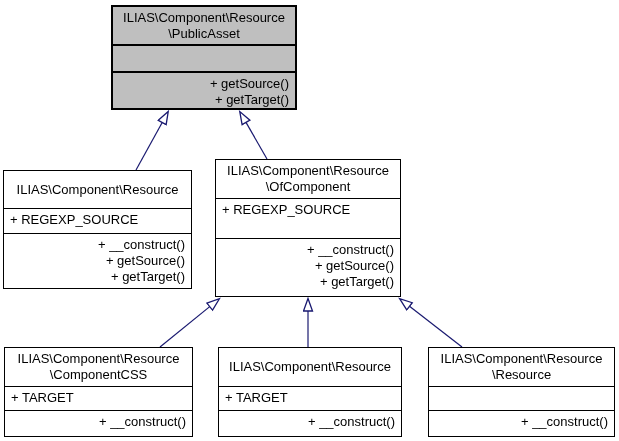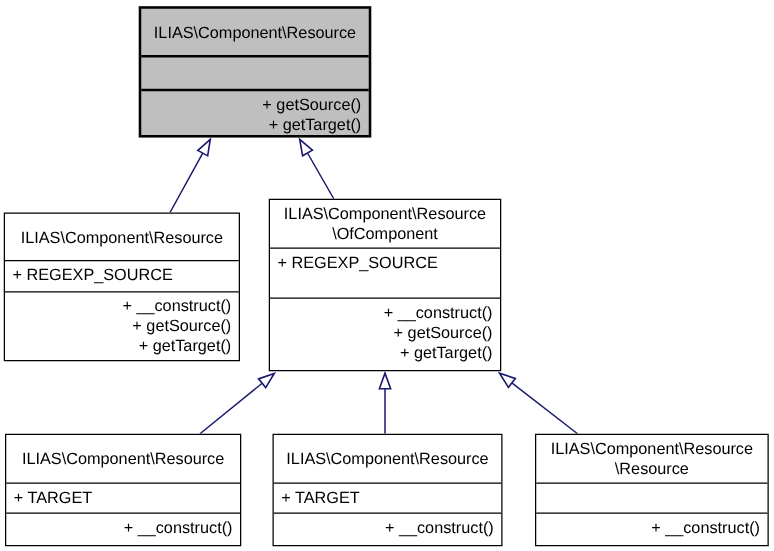--- a/index.html
+++ b/index.html
@@ -32,20 +32,21 @@
       <line x1="136" y1="170" x2="162.2" y2="122.5" stroke="#191970" stroke-width="1.2" marker-end="url(#genhead)" data-interactable="false"></line>
       <line x1="267" y1="159" x2="246.0" y2="122.4" stroke="#191970" stroke-width="1.2" marker-end="url(#genhead)" data-interactable="false"></line>
       <line x1="160" y1="347" x2="209.7" y2="306.6" stroke="#191970" stroke-width="1.2" marker-end="url(#genhead)" data-interactable="false"></line>
       <line x1="308" y1="347" x2="308.0" y2="311.0" stroke="#191970" stroke-width="1.2" marker-end="url(#genhead)" data-interactable="false"></line>
       <line x1="462" y1="347" x2="409.5" y2="306.3" stroke="#191970" stroke-width="1.2" marker-end="url(#genhead)" data-interactable="false"></line>
     </svg>
   <div id="nodes" data-interactable="false">
       <div class="node hl" data-interactable="false" style="left: 111px; top: 5px; width: 186px; height: 105px;">
         <div class="sec title" data-interactable="false" style="height: 39px;">
           <div data-interactable="false">ILIAS\Component\Resource</div>
+          <div data-interactable="false">\PublicAsset</div>
         </div>
         <div class="sec attrs" data-interactable="false" style="height: 27px;"></div>
         <div class="sec methods" data-interactable="false">
           <div class="member" data-interactable="false">+ getSource()</div>
           <div class="member" data-interactable="false">+ getTarget()</div>
         </div>
       </div>
       <div class="node" data-interactable="true" style="left: 3px; top: 170px; width: 189px; height: 119px;">
         <div class="sec title" data-interactable="false" style="height: 38px;">
           <div data-interactable="false">ILIAS\Component\Resource</div>
@@ -69,20 +70,21 @@
         </div>
         <div class="sec methods" data-interactable="false">
           <div class="member" data-interactable="false">+ __construct()</div>
           <div class="member" data-interactable="false">+ getSource()</div>
           <div class="member" data-interactable="false">+ getTarget()</div>
         </div>
       </div>
       <div class="node" data-interactable="true" style="left: 4px; top: 347px; width: 189px; height: 90px;">
         <div class="sec title" data-interactable="false" style="height: 39px;">
           <div data-interactable="false">ILIAS\Component\Resource</div>
+          <div data-interactable="false">\ComponentCSS</div>
         </div>
         <div class="sec attrs" data-interactable="false" style="height: 24px;">
           <div class="member" data-interactable="false">+ TARGET</div>
         </div>
         <div class="sec methods" data-interactable="false">
           <div class="member" data-interactable="false">+ __construct()</div>
         </div>
       </div>
       <div class="node" data-interactable="true" style="left: 218px; top: 347px; width: 184px; height: 90px;">
         <div class="sec title" data-interactable="false" style="height: 39px;">

